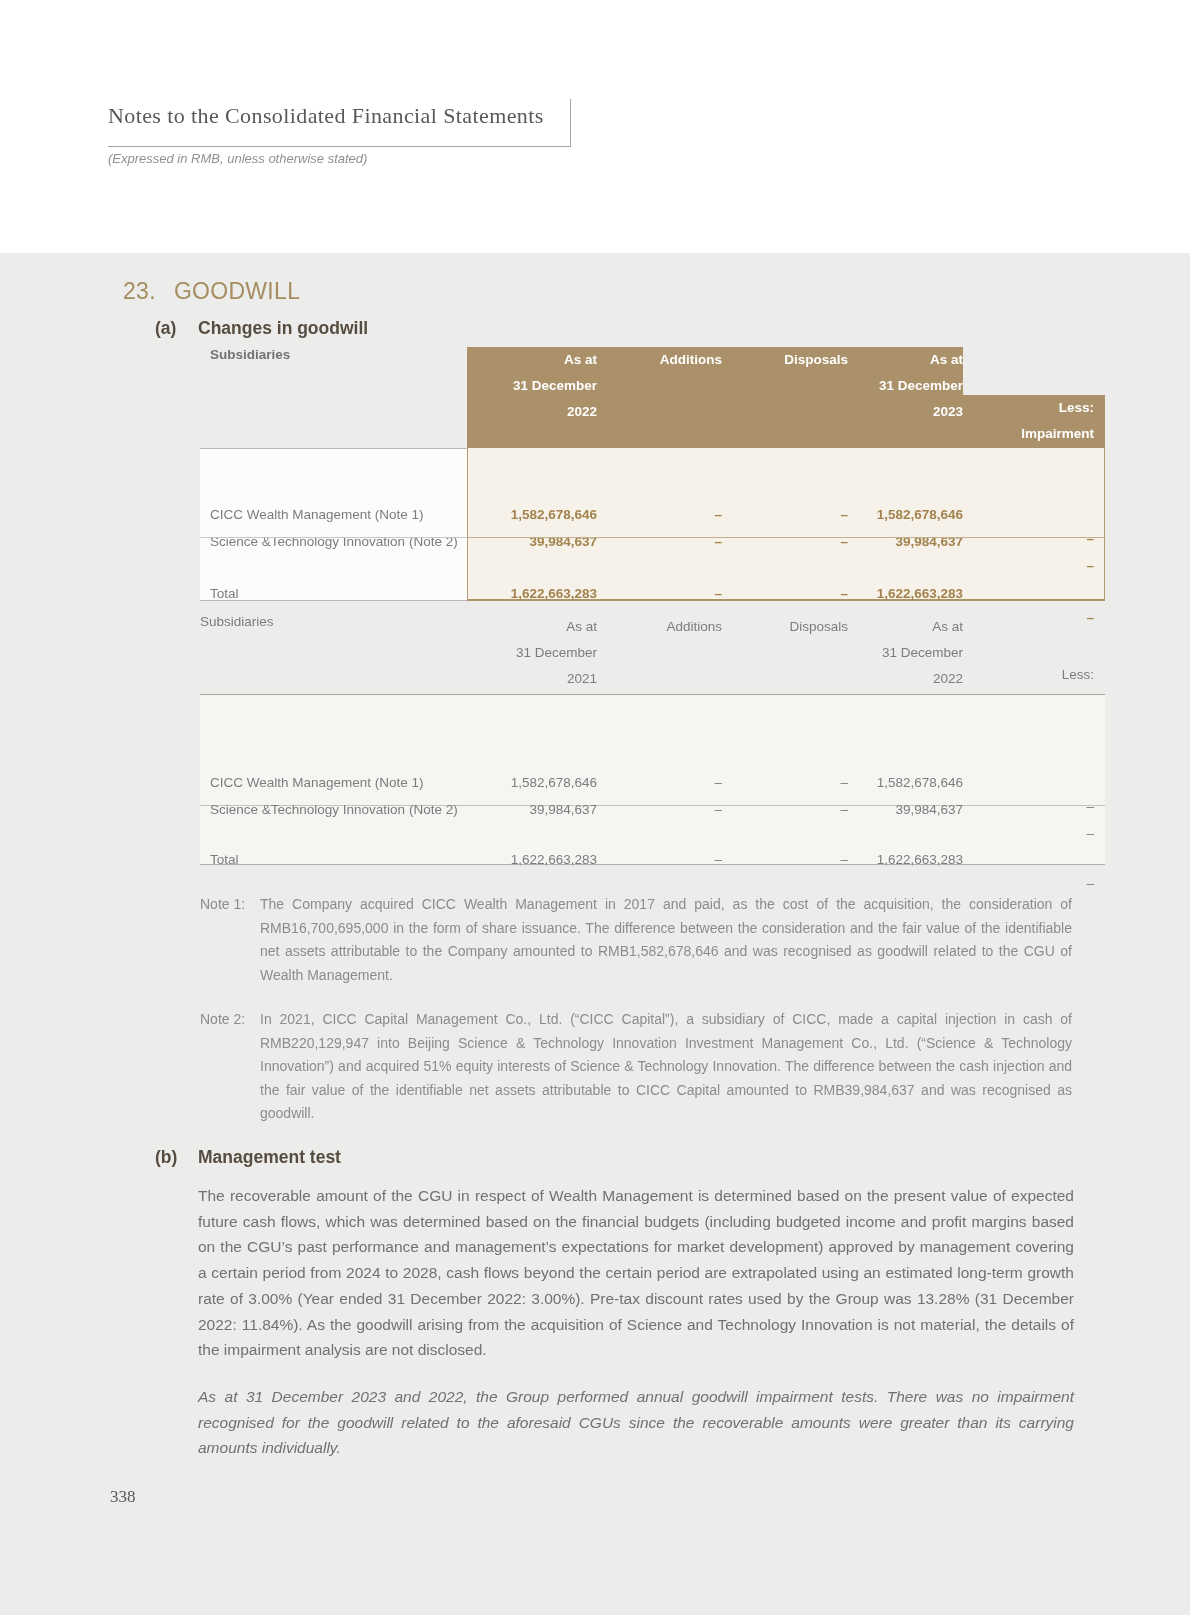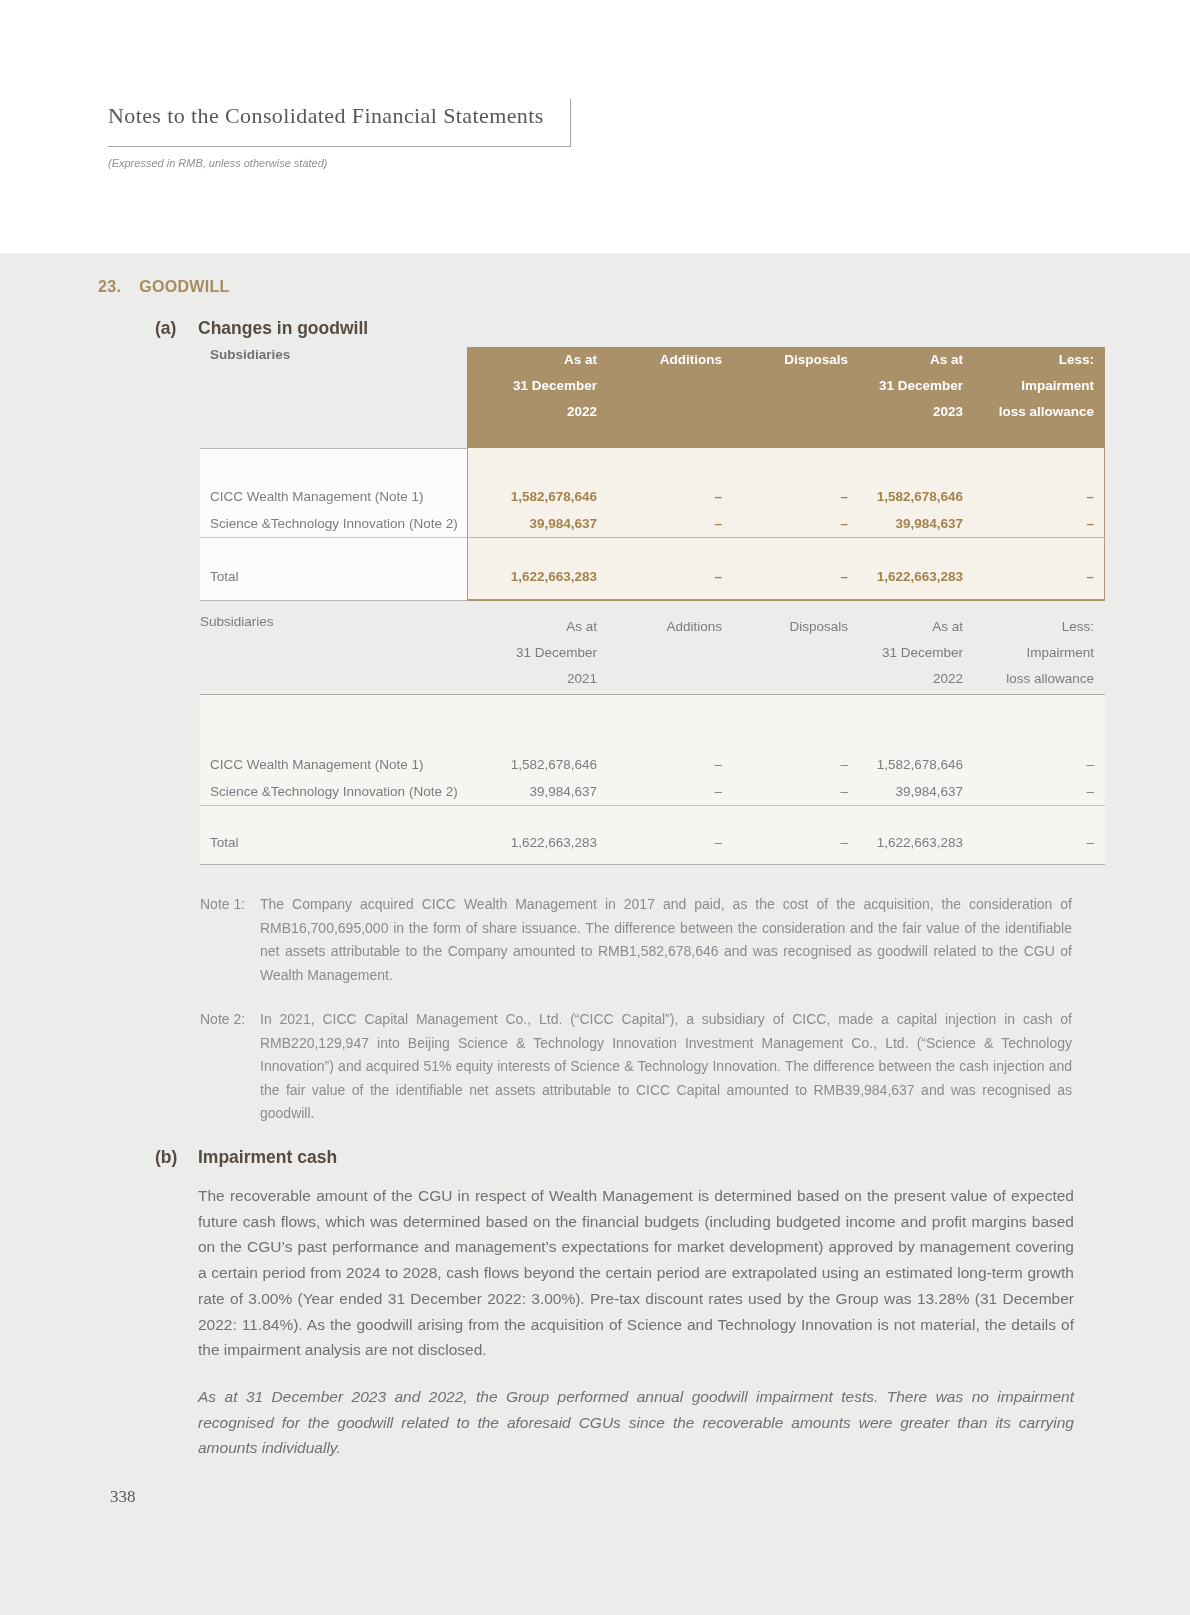--- a/index.html
+++ b/index.html
@@ -14,42 +14,42 @@
   
   .doc-header { position:absolute; top:0; left:0; width:1106px; height:253px; background:#ffffff; }
   .doc-title {
     position:absolute; left:108px; top:103px;
     font-family:"Liberation Serif", serif;
     font-size:22px; color:#56585c; letter-spacing:0.4px; white-space:nowrap;
   }
   .title-hrule { position:absolute; left:108px; top:146px; width:462px; height:1px; background:#a3a4a6; }
   .title-vrule { position:absolute; left:570px; top:99px; width:1px; height:48px; background:#a3a4a6; }
   .doc-subtitle {
-    position:absolute; left:108px; top:157px;
-    font-size:11px; font-style:italic; color:#8f9093; white-space:nowrap;
+    position:absolute; left:108px; top:151px;
+    font-size:13px; font-style:italic; color:#8f9093; white-space:nowrap;
   }
   
   .content { position:absolute; top:253px; left:0; width:1190px; height:1362px; background:#ececeb; }
   .abs { position:absolute; }
 
-  .sec-heading { top:25px; left:98px; font-size:16px; font-weight:bold; color:#a68d60; letter-spacing:0.3px; }
+  .sec-heading { top:25px; left:123px; font-size:23px; font-weight:normal; color:#a68d60; letter-spacing:0.3px; }
   .sec-heading .sec-num { margin-right:18px; }
   .sub-heading { font-size:17.5px; font-weight:bold; color:#564c40; }
   .sub-label { position:absolute; left:155px; }
   .sub-title { position:absolute; left:198px; white-space:nowrap; }
   .sub-a { top:65px; }
   .sub-b { top:894px; }
 
   
   .tbl { position:absolute; left:200px; width:905px; font-size:13.5px; }
   .t-grid { display:grid; grid-template-columns:267px 130px 125px 126px 115px 142px; }
   .cell { display:flex; }
   .cell.lbl { justify-content:flex-start; padding-left:10px; }
   .cell.num { justify-content:flex-end;padding-left:11px; }
-  .cell:last-child { padding-right:11px; }
+  .cell:last-child { padding-right:11px;margin-top:48px; }
   .hd-lines span { display:block; text-align:right; line-height:26px; }
 
   
   .t1 { top:94px; }
   .t1-header { height:101px; }
   .t1-header .tan { background:#ab9169; color:#ffffff; font-weight:bold; padding-bottom:8px; justify-content:flex-end; }
   .t1-header .subs { color:#717276; font-weight:bold; padding-bottom:9px; }
   .t1-body { position:relative; height:153px; }
   .t1-bg-label { position:absolute; left:0; top:0; width:267px; height:153px;
                  background:#fcfcfa; border-top:1px solid #b7b7b5; border-bottom:1px solid #b7b7b5; }
@@ -255,20 +255,20 @@
     <div class="note-text">The Company acquired CICC Wealth Management in 2017 and paid, as the cost of the acquisition, the consideration of RMB16,700,695,000 in the form of share issuance. The difference between the consideration and the fair value of the identifiable net assets attributable to the Company amounted to RMB1,582,678,646 and was recognised as goodwill related to the CGU of Wealth Management.</div>
   </div>
 
   <div class="abs note" style="top:755px">
     <span class="note-label">Note 2:</span>
     <div class="note-text">In 2021, CICC Capital Management Co., Ltd. (“CICC Capital”), a subsidiary of CICC, made a capital injection in cash of RMB220,129,947 into Beijing Science &amp; Technology Innovation Investment Management Co., Ltd. (“Science &amp; Technology Innovation”) and acquired 51% equity interests of Science &amp; Technology Innovation. The difference between the cash injection and the fair value of the identifiable net assets attributable to CICC Capital amounted to RMB39,984,637 and was recognised as goodwill.</div>
   </div>
 
   <div class="sub-heading">
     <span class="abs sub-label sub-b">(b)</span>
-    <span class="abs sub-title sub-b">Impairment cash</span>
+    <span class="abs sub-title sub-b">Management test</span>
   </div>
 
   <div class="abs para para1">The recoverable amount of the CGU in respect of Wealth Management is determined based on the present value of expected future cash flows, which was determined based on the financial budgets (including budgeted income and profit margins based on the CGU’s past performance and management’s expectations for market development) approved by management covering a certain period from 2024 to 2028, cash flows beyond the certain period are extrapolated using an estimated long-term growth rate of 3.00% (Year ended 31 December 2022: 3.00%). Pre-tax discount rates used by the Group was 13.28% (31 December 2022: 11.84%). As the goodwill arising from the acquisition of Science and Technology Innovation is not material, the details of the impairment analysis are not disclosed.</div>
   <div class="abs para para2">As at 31 December 2023 and 2022, the Group performed annual goodwill impairment tests. There was no impairment recognised for the goodwill related to the aforesaid CGUs since the recoverable amounts were greater than its carrying amounts individually.</div>
 
   <div class="abs page-num">338</div>
 </div>
 
 </body></html>

